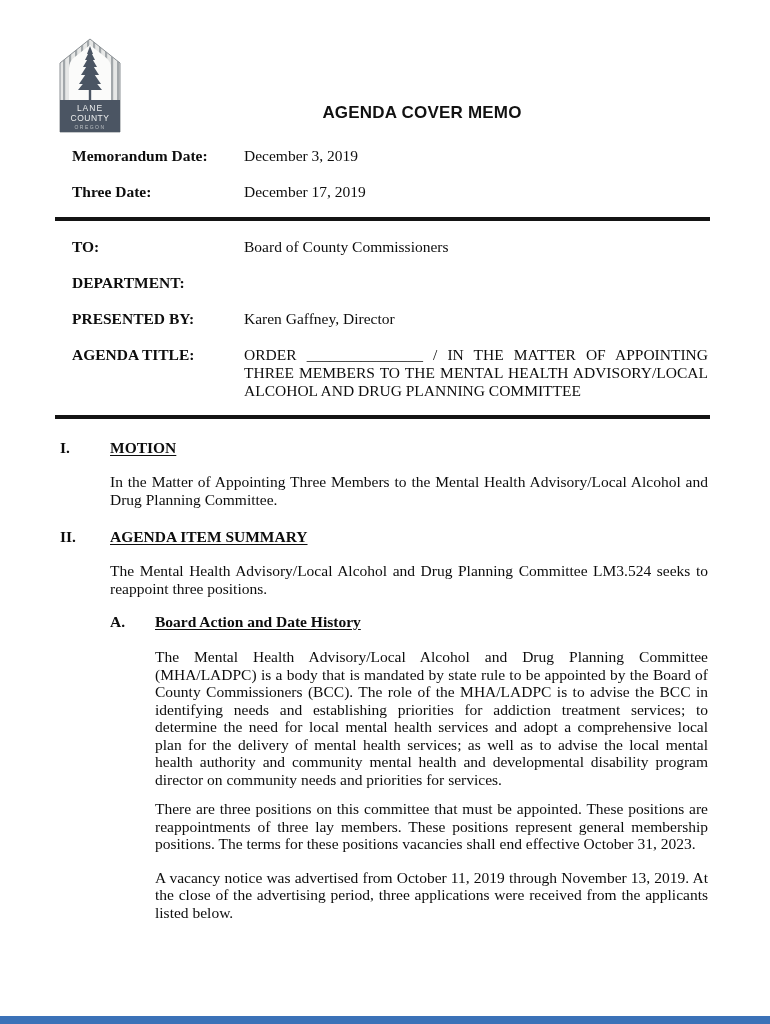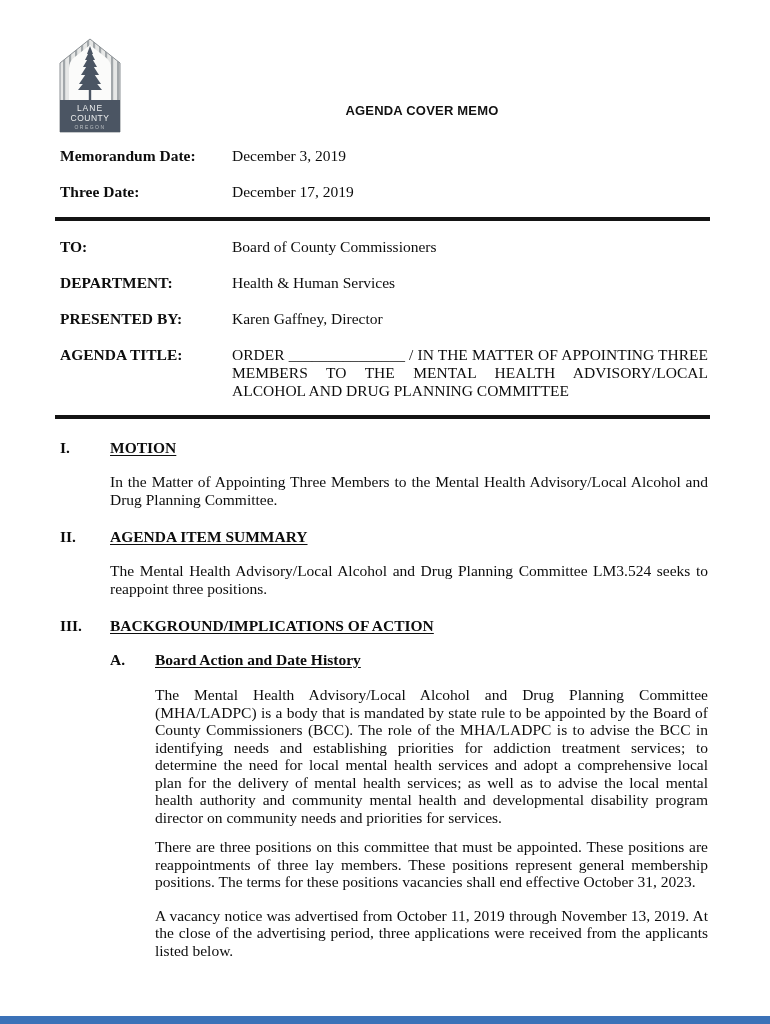--- a/index.html
+++ b/index.html
@@ -15,24 +15,24 @@
     color:#0d0d0d;
     overflow:hidden;
   }
   
   .header-spacer{height:135px;}
   .logo{position:absolute;left:57px;top:38px;width:66px;height:97px;}
   .doc-title{
     position:absolute;top:103px;left:0;right:0;
     text-align:center;padding-left:74px;
     font-family:"Liberation Sans", sans-serif;
-    font-weight:bold;font-size:13px;letter-spacing:.2px;color:#111;
+    font-weight:bold;font-size:17px;letter-spacing:.2px;color:#111;
   }
   
-  .frow{display:flex;line-height:18px;}
+  .frow{display:flex;line-height:18px;margin-left:12px;}
   .flabel{width:172px;flex:none;font-weight:bold;}
   .fvalue{flex:1;}
   .row-memo1{margin-top:12px;}
   .row-memo2{margin-top:18px;}
   .row-to{margin-top:17px;}
   .row-gap{margin-top:18px;}
   .rule{border:none;height:4px;background:#141414;margin:0;margin-left:-5px;margin-right:-2px;}
   .rule1{margin-top:16px;}
   .rule2{margin-top:15px;}
   .just{text-align:justify;}
@@ -101,21 +101,20 @@
   </div>
 
   <hr class="rule rule1">
 
   <div class="frow row-to">
     <div class="flabel">TO:</div>
     <div class="fvalue">Board of County Commissioners</div>
   </div>
   <div class="frow row-gap">
     <div class="flabel">DEPARTMENT:</div>
-    <div class="fvalue">Health &amp; Human Services</div>
   </div>
   <div class="frow row-gap">
     <div class="flabel">PRESENTED BY:</div>
     <div class="fvalue">Karen Gaffney, Director</div>
   </div>
   <div class="frow row-gap">
     <div class="flabel">AGENDA TITLE:</div>
     <div class="fvalue just">ORDER _______________ / IN THE MATTER OF APPOINTING THREE MEMBERS TO THE MENTAL HEALTH ADVISORY/LOCAL ALCOHOL AND DRUG PLANNING COMMITTEE</div>
   </div>
 
@@ -130,24 +129,20 @@
   </div>
 
   <div class="sec-head">
     <span class="sec-num">II.</span>
     <span class="sec-head-text">AGENDA ITEM SUMMARY</span>
   </div>
   <div class="sec-body">
     <p class="sec-para just">The Mental Health Advisory/Local Alcohol and Drug Planning Committee LM3.524 seeks to reappoint three positions.</p>
   </div>
 
-  <div class="sec-head">
-    <span class="sec-num">III.</span>
-    <span class="sec-head-text">BACKGROUND/IMPLICATIONS OF ACTION</span>
-  </div>
 
   <div class="sub-head">
     <span class="sub-letter">A.</span>
     <span class="sec-head-text">Board Action and Date History</span>
   </div>
   <div class="sub-body">
     <p class="sub-para1 just">The Mental Health Advisory/Local Alcohol and Drug Planning Committee (MHA/LADPC) is a body that is mandated by state rule to be appointed by the Board of County Commissioners (BCC).  The role of the MHA/LADPC is to advise the BCC in identifying needs and establishing priorities for addiction treatment services; to determine the need for local mental health services and adopt a comprehensive local plan for the delivery of mental health services; as well as to advise the local mental health authority and community mental health and developmental disability program director on community needs and priorities for services.</p>
     <p class="sub-para2 just">There are three positions on this committee that must be appointed.  These positions are reappointments of three lay members. These positions represent general membership positions.  The terms for these positions vacancies shall end effective October 31, 2023.</p>
     <p class="sub-para3 just">A vacancy notice was advertised from October 11, 2019 through November 13, 2019. At the close of the advertising period, three applications were received from the applicants listed below.</p>
   </div>

